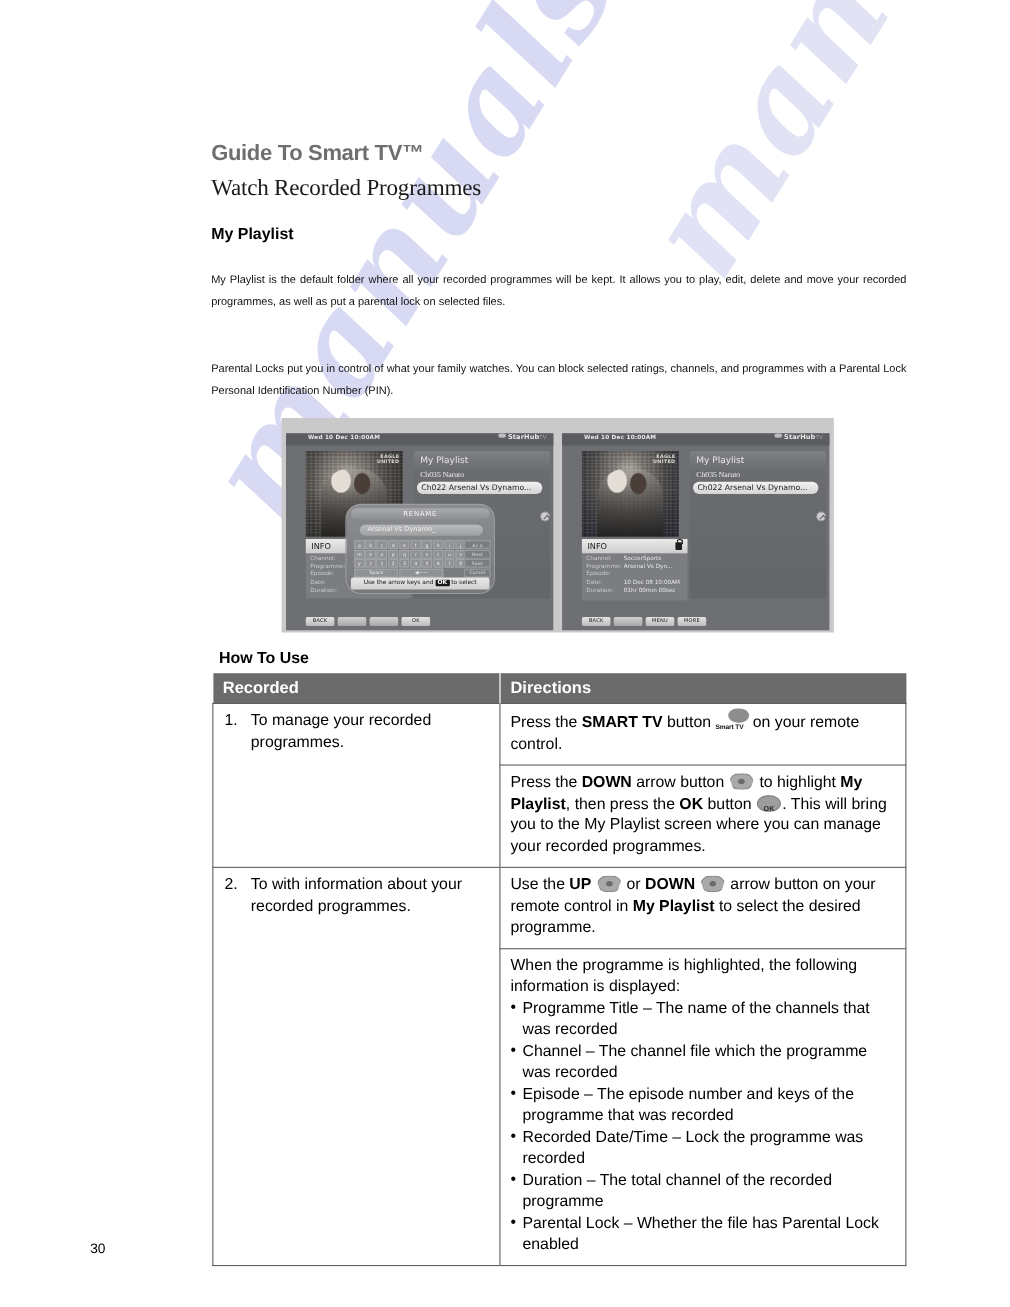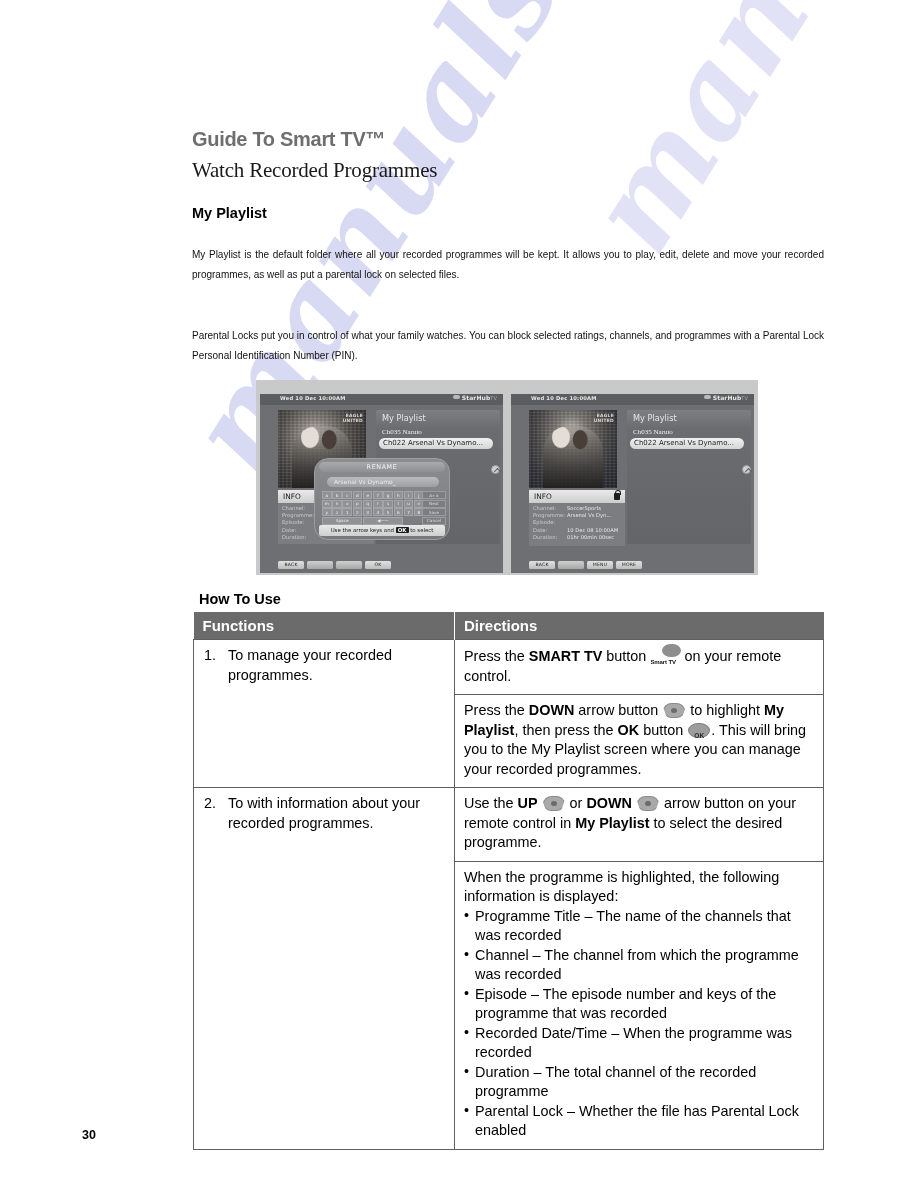--- a/index.html
+++ b/index.html
@@ -503,21 +503,21 @@
     font-size: 6.5px;
     font-weight: 700;
     color: #2b2b2b;
     letter-spacing: .2px;
   }
 
   .pagenum {
     position: absolute;
     left: 82px; top: 1128px;
     font-size: 12.5px;
-    font-weight: 700;
+    font-weight: 400;
     color: #000;
   }
 </style>
 </head>
 <body>
 
 <div id="watermark">
   <div class="wm-text wm-a">manualsh</div>
   <div class="wm-text wm-b">manualsh</div>
 </div>
@@ -705,21 +705,21 @@
 
   <div class="howto">How To Use</div>
 
   <table id="table">
     <colgroup>
         <col class="c1">
         <col class="c2">
       </colgroup>
     <thead>
       <tr>
-        <th class="th1">Functions</th>
+        <th class="th1">Recorded</th>
         <th class="th2">Directions</th>
       </tr>
     </thead>
     <tbody id="table-body">
         <tr>
           <td class="fn" rowspan="2">
             <div class="fn-inner">
               <span class="fn-num">1.</span>
               <span>To manage your recorded programmes.</span>
             </div>
@@ -742,23 +742,23 @@
           </td>
           <td class="dir">
             <div class="dir-block">Use the <b>UP</b> <span class="ic ic-arrow"><span class="oct"></span><span class="dot"></span></span> or <b>DOWN</b> <span class="ic ic-arrow"><span class="oct"></span><span class="dot"></span></span> arrow button on your remote control in <b>My Playlist</b> to select the desired programme.</div>
           </td>
         </tr>
         <tr>
           <td class="dir">
             <div class="dir-block">When the programme is highlighted, the following information is displayed:</div>
             <ul class="bullets">
               <li>Programme Title – The name of the channels that was recorded</li>
-              <li>Channel – The channel from which the programme was recorded</li>
+              <li>Channel – The channel file which the programme was recorded</li>
               <li>Episode – The episode number and keys of the programme that was recorded</li>
-              <li>Recorded Date/Time – When the programme was recorded</li>
+              <li>Recorded Date/Time – Lock the programme was recorded</li>
               <li>Duration – The total channel of the recorded programme</li>
               <li>Parental Lock – Whether the file has Parental Lock enabled</li>
             </ul>
           </td>
         </tr>
       </tbody>
   </table>
 
   <div class="pagenum">30</div>
 </div>

